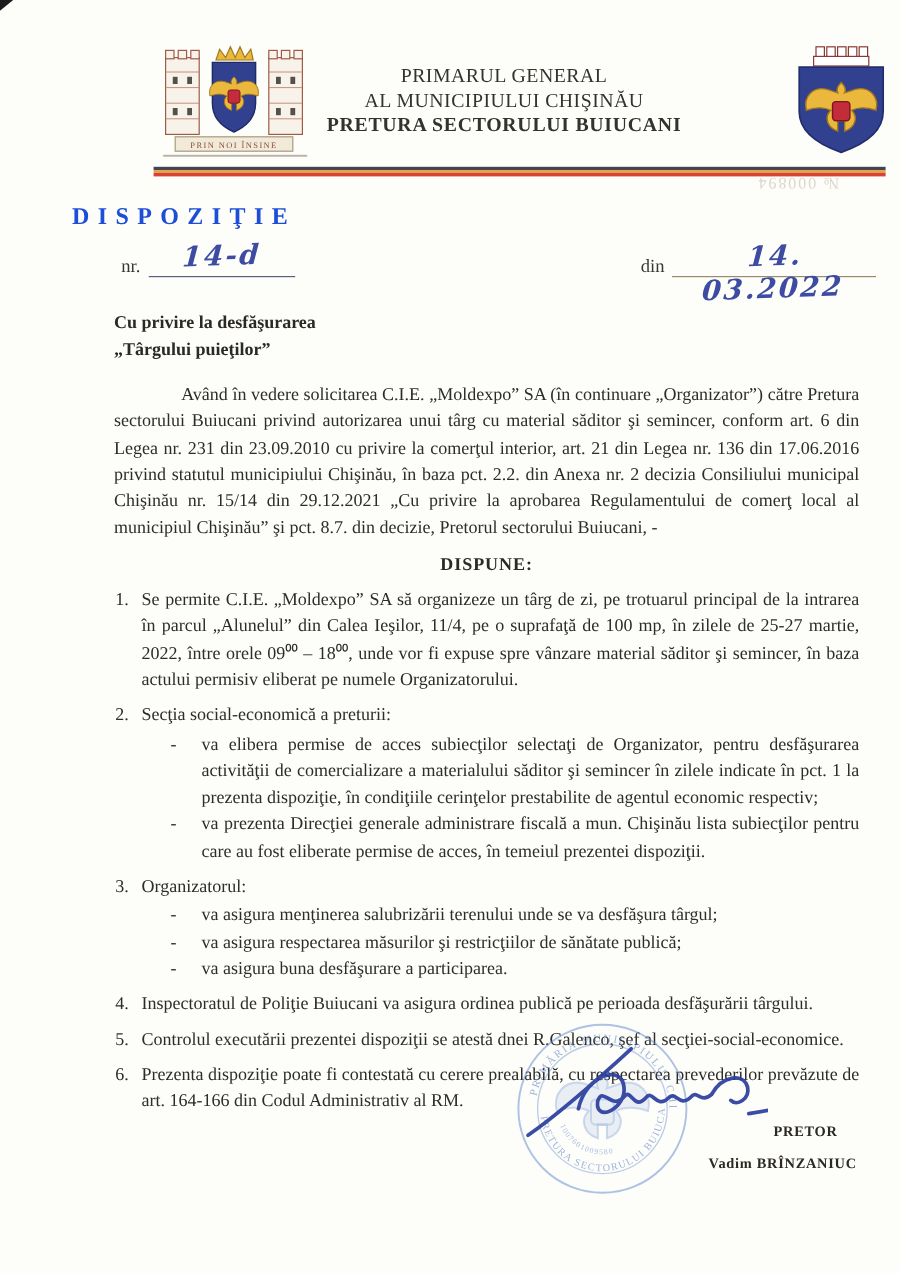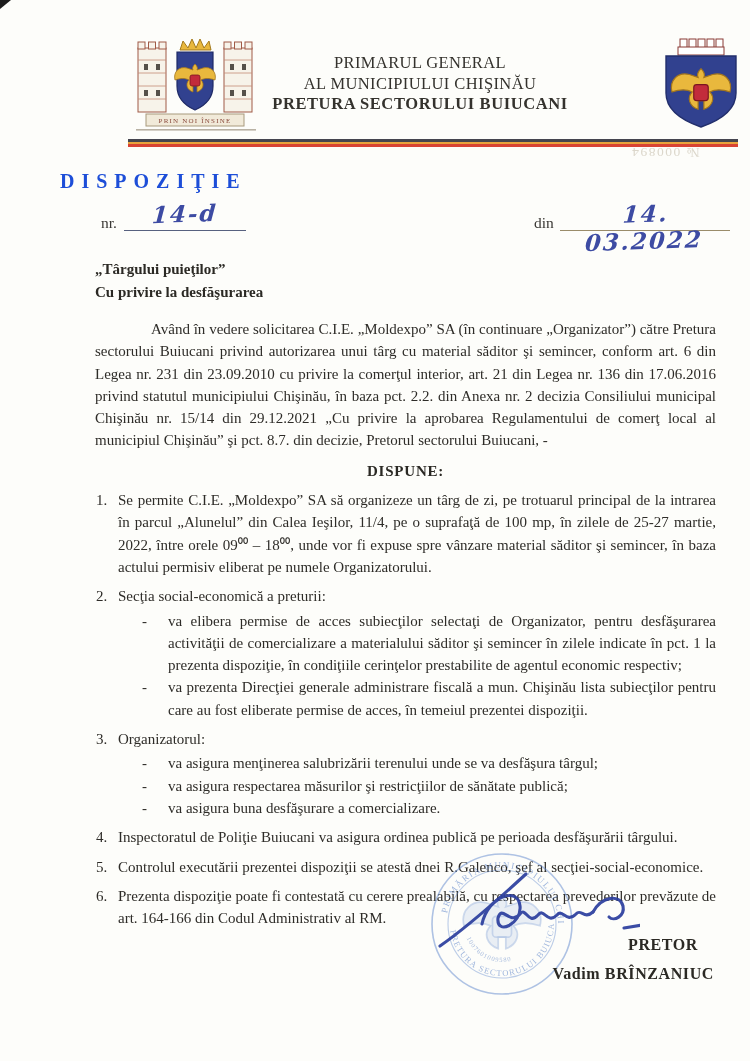--- a/index.html
+++ b/index.html
@@ -58,21 +58,21 @@
   .itxt{flex:1;text-align:justify;}
   .sub{display:flex;padding-left:47px;}
   .sdash{flex:0 0 26px;}
   .sdash::before{content:"-";}
   .stxt{flex:1;text-align:justify;}
   
   .stamp{position:absolute;left:420px;top:848px;z-index:2;}
   .signature{position:absolute;left:430px;top:870px;z-index:3;}
   .sig-block{
     position:absolute;right:36px;top:936px;z-index:4;text-align:right;
-    font-weight:bold;font-size:16px;color:#2b2924;letter-spacing:.6px;
+    font-weight:bold;font-size:12px;color:#2b2924;letter-spacing:.6px;
   }
   .sig-title{padding-right:16px;}
   .sig-name{margin-top:11px;}
 </style>
 </head>
 <body>
 
 <div class="page">
 
   <div class="corner-artifact"></div>
@@ -152,22 +152,22 @@
   <div class="doc-title">DISPOZIŢIE</div>
 
   <div class="nr-row">
     <span class="field-label lbl-nr">nr.</span>
     <span class="uline uline-nr"><span class="hand">14-d</span></span>
     <span class="field-label lbl-din">din</span>
     <span class="uline uline-din"><span class="hand">14. 03.2022</span></span>
   </div>
 
   <div class="body-text">
+    <div class="subject">Cu  privire la desfăşurarea</div>
     <div class="subject">„Târgului puieţilor”</div>
-    <div class="subject">Cu  privire la desfăşurarea</div>
 
     <p class="preamble">Având în vedere solicitarea C.I.E. „Moldexpo” SA (în continuare „Organizator”) către Pretura sectorului Buiucani privind autorizarea unui târg cu material săditor şi semincer, conform art. 6 din Legea nr. 231 din 23.09.2010 cu privire la comerţul interior, art. 21 din Legea nr. 136 din 17.06.2016 privind statutul municipiului Chişinău, în baza pct. 2.2. din Anexa nr. 2 decizia Consiliului municipal Chişinău nr. 15/14 din 29.12.2021 „Cu privire la aprobarea Regulamentului de comerţ local al municipiul Chişinău” şi pct. 8.7. din decizie, Pretorul sectorului Buiucani, -</p>
 
     <div class="dispune">DISPUNE:</div>
 
     <div class="item">
       <span class="inum">1.</span>
       <div class="itxt">Se permite C.I.E. „Moldexpo” SA să organizeze un târg de zi, pe trotuarul principal de la intrarea în parcul „Alunelul” din Calea Ieşilor, 11/4, pe o suprafaţă de 100 mp, în zilele de 25-27 martie, 2022, între orele 09⁰⁰ – 18⁰⁰, unde vor fi expuse spre vânzare material săditor şi semincer, în baza actului permisiv eliberat pe numele Organizatorului.</div>
     </div>
 
@@ -191,21 +191,21 @@
     <div class="sub">
       <span class="sdash"></span>
       <div class="stxt">va asigura menţinerea salubrizării terenului unde se va desfăşura târgul;</div>
     </div>
     <div class="sub">
       <span class="sdash"></span>
       <div class="stxt">va asigura respectarea măsurilor şi restricţiilor de sănătate publică;</div>
     </div>
     <div class="sub">
       <span class="sdash"></span>
-      <div class="stxt">va asigura buna desfăşurare a comercializare.</div>
+      <div class="stxt">va asigura buna desfăşurare a participarea.</div>
     </div>
 
     <div class="item">
       <span class="inum">4.</span>
       <div class="itxt">Inspectoratul de Poliţie Buiucani va asigura ordinea publică pe perioada desfăşurării târgului.</div>
     </div>
 
     <div class="item">
       <span class="inum">5.</span>
       <div class="itxt">Controlul executării prezentei dispoziţii se atestă dnei R.Galenco, şef al secţiei-social-economice.</div>

